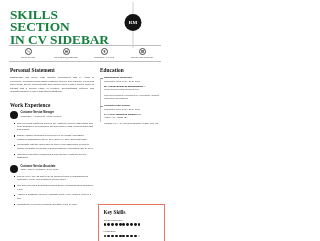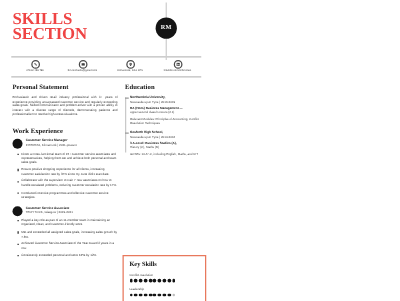--- a/index.html
+++ b/index.html
@@ -13,21 +13,21 @@
   .page{position:relative;width:170px;height:241px;background:#fff;box-sizing:border-box;padding:7px 8px 0 8px;}
 
   
   .header{position:relative;height:36px;}
   .title{
     font-family:"Liberation Serif",serif;
     font-weight:700;
     font-size:13.4px;
     line-height:12.4px;
     letter-spacing:-0.1px;
-    color:#ef4444;
+    color:#15803d;
     margin:2px 0 0 2px;
     max-width:108px;
   }
   .title .l2{display:block;}
   .monogram-wrap{position:absolute;right:12px;top:-7px;width:34px;height:46px;}
   .mono-line{position:absolute;left:50%;top:0;transform:translateX(-50%);width:1px;height:46px;background:#cfcfcf;}
   .monogram{
     position:absolute;left:50%;top:12px;transform:translateX(-50%);
     width:17px;height:17px;border-radius:50%;background:#141414;
     display:flex;align-items:center;justify-content:center;
@@ -107,20 +107,21 @@
   .dot.off{background:#ffffff;border:0.45px solid #bdbdbd;box-sizing:border-box;}
 </style>
 </head>
 <body>
 
 <div class="page">
 
   <div class="header">
     <div class="title">
       <span>SKILLS SECTION</span>
+      <span class="l2">IN CV SIDEBAR</span>
     </div>
     <div class="monogram-wrap">
       <div class="mono-line"></div>
       <div class="monogram">
         <span>RM</span>
       </div>
     </div>
   </div>
 
   <div class="contact-bar">

